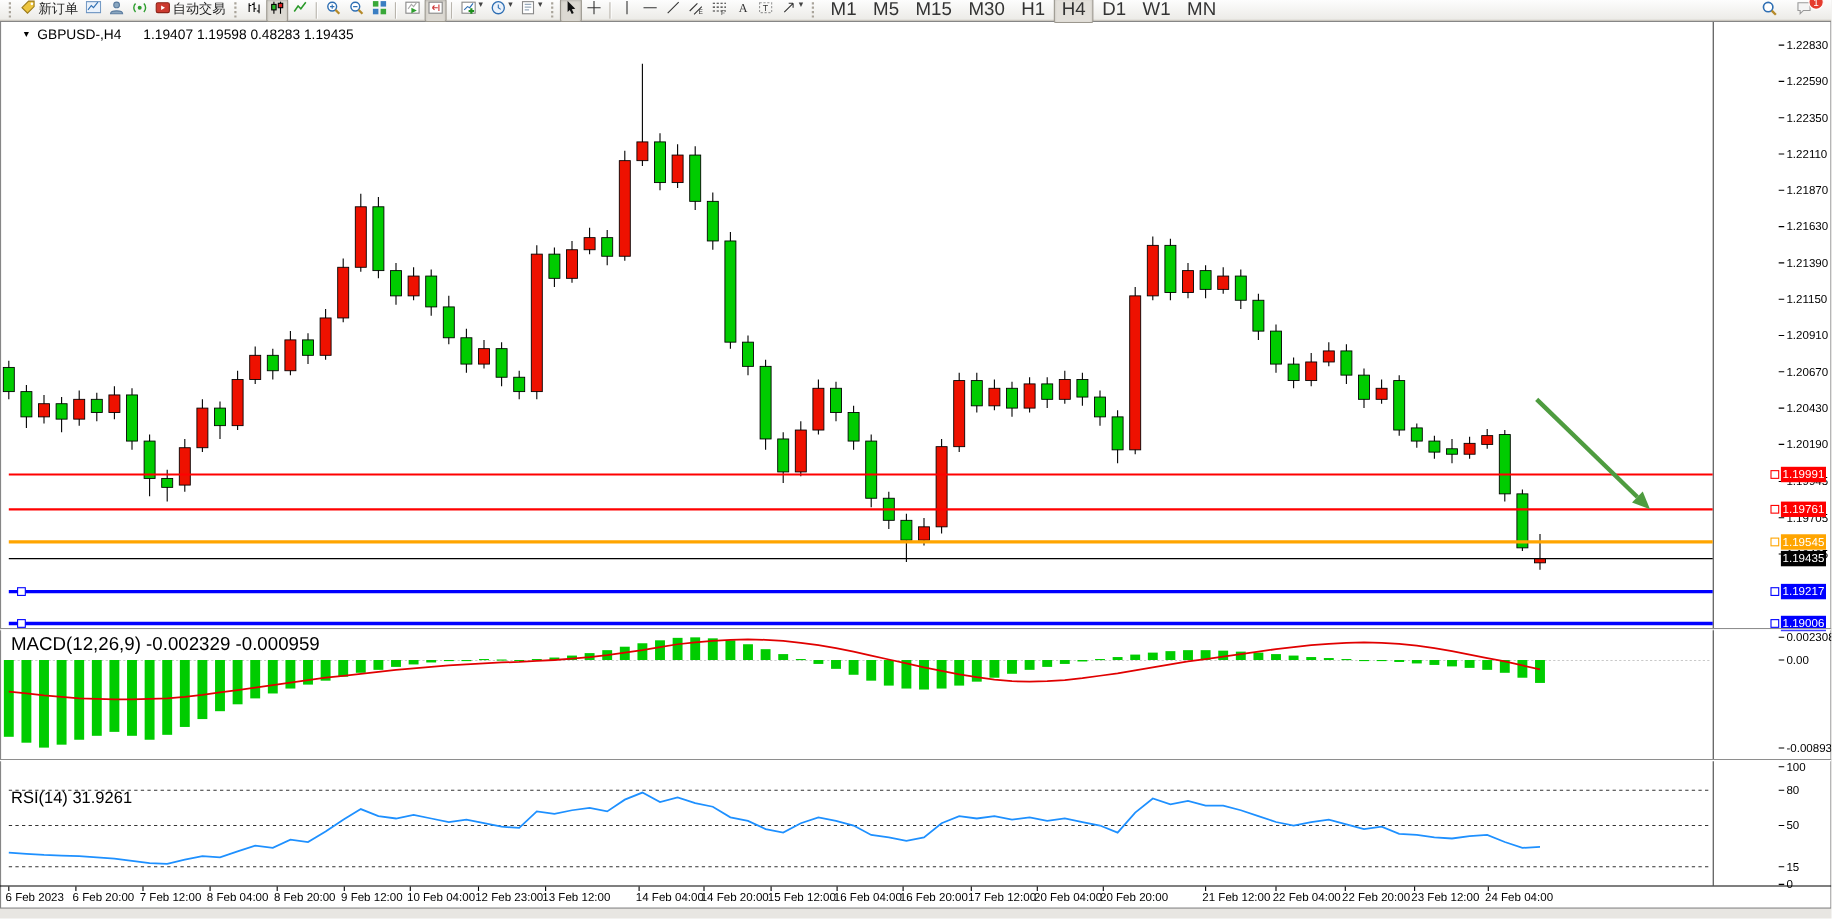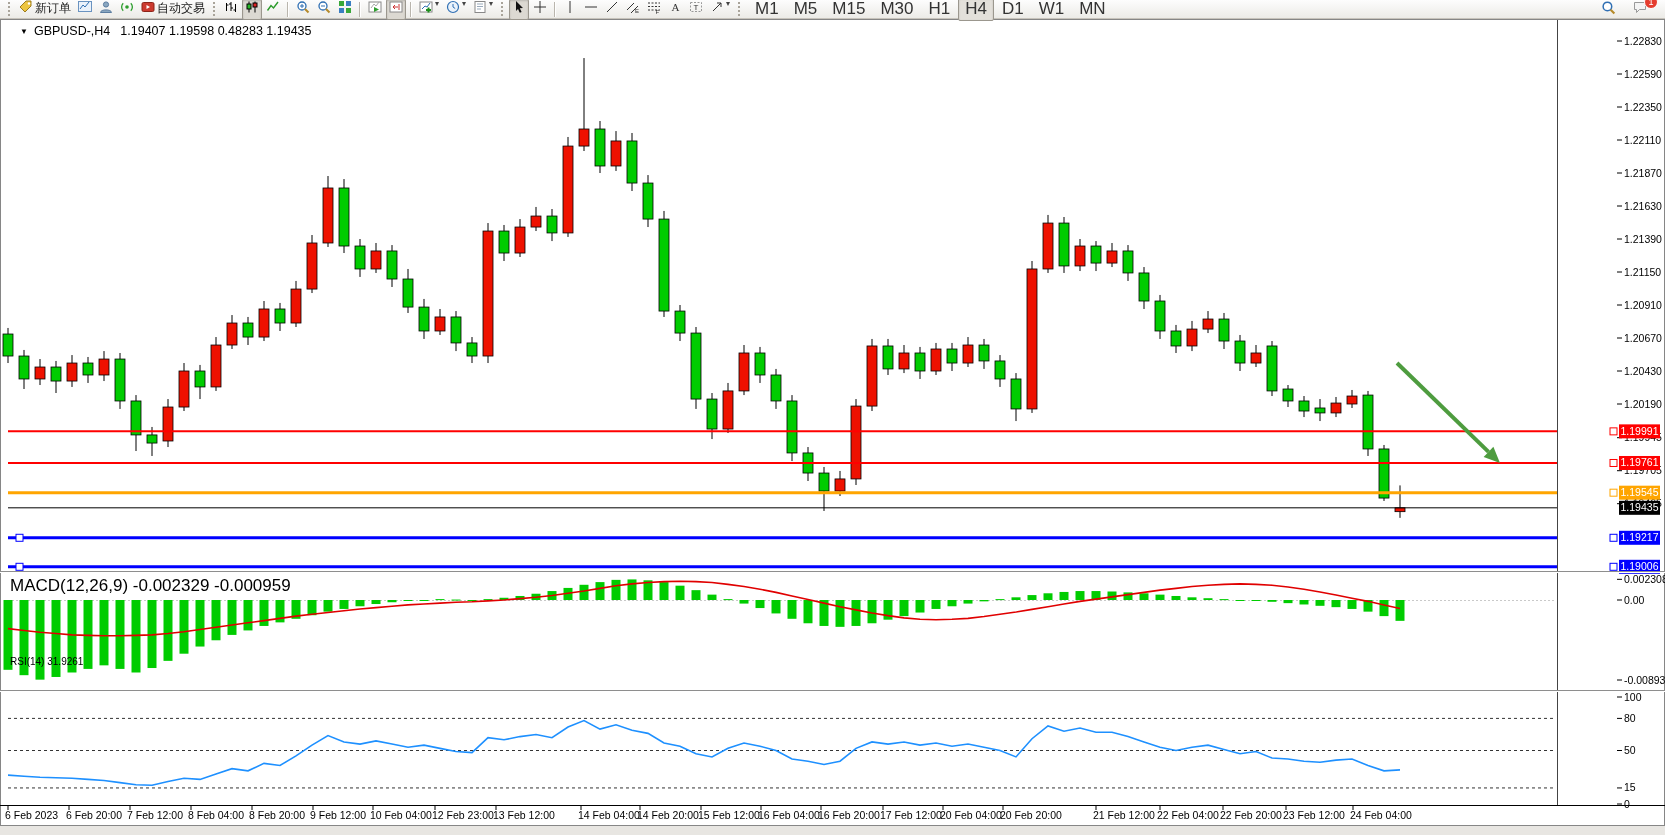--- a/index.html
+++ b/index.html
@@ -19,23 +19,23 @@
 .tf{padding:1px 6px;font-size:17px;color:#333;border:1px solid transparent;border-radius:2px;cursor:pointer}
 .tf.active{background:#e3e0da;border-color:#9b978e;box-shadow:inset 0 1px 2px rgba(0,0,0,.18)}
 .right-group{margin-left:auto;display:flex;align-items:center;gap:10px;padding-right:10px}
 .chat{position:relative}
 .badge{position:absolute;top:-5px;right:-8px;background:#e53c2e;color:#fff;border-radius:50%;
   width:14px;height:14px;font-size:9px;display:flex;align-items:center;justify-content:center;border:1px solid #fff}
 svg#chart-svg{position:absolute;left:0;top:19px;z-index:1}
 .overlay{position:absolute;z-index:4;color:#000}
 .hdr{left:20px;top:24px;display:flex;align-items:center;font-size:12.5px}
 .hdr .tri{font-size:8px;margin-right:6px;cursor:pointer}
-.hdr .sym{margin-right:10px}
+.hdr .sym{margin-right:20px}
 .macdlbl{left:10px;top:576px;font-size:17px}
-.rsilbl{left:10px;top:656px;font-size:10px}
+.rsilbl{left:10px;top:717px;font-size:15px}
 </style>
 </head>
 <body>
 
 <div class="app">
   <div class="toolbar">
     <div class="grip"></div>
     <div class="tb">
       <svg width="14" height="14" viewBox="0 0 14 14">
           <path d="M1 7 7 1h5v5l-6 6z" fill="#edc53f" stroke="#9c7c1e"></path>

